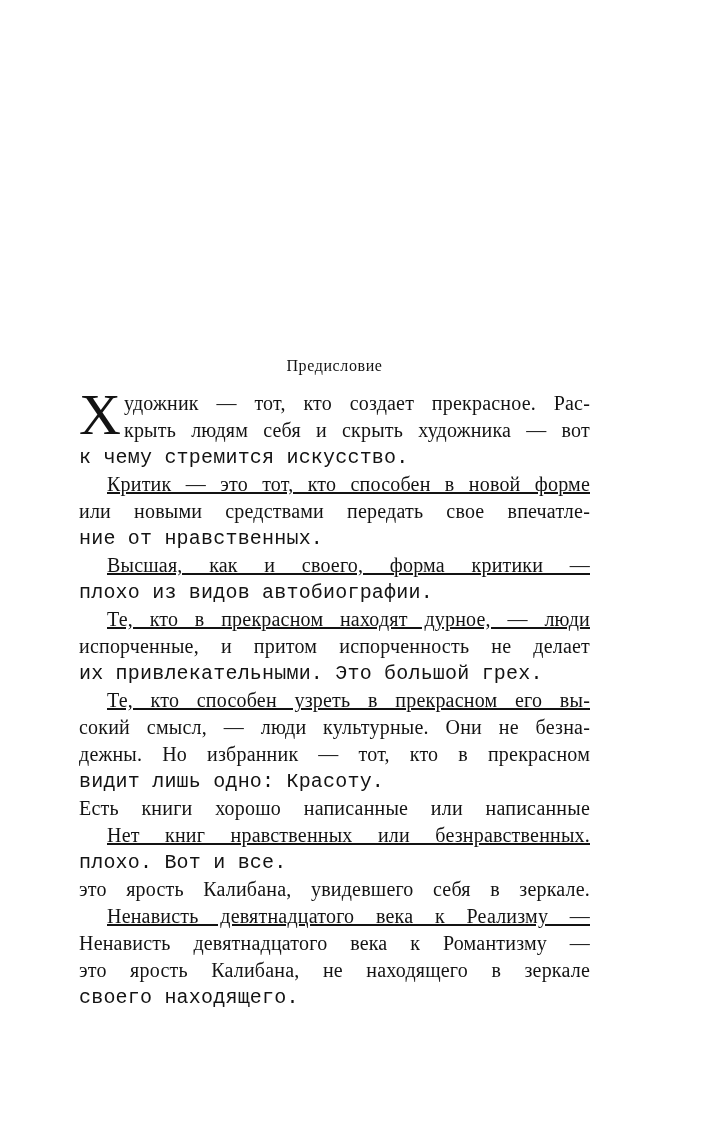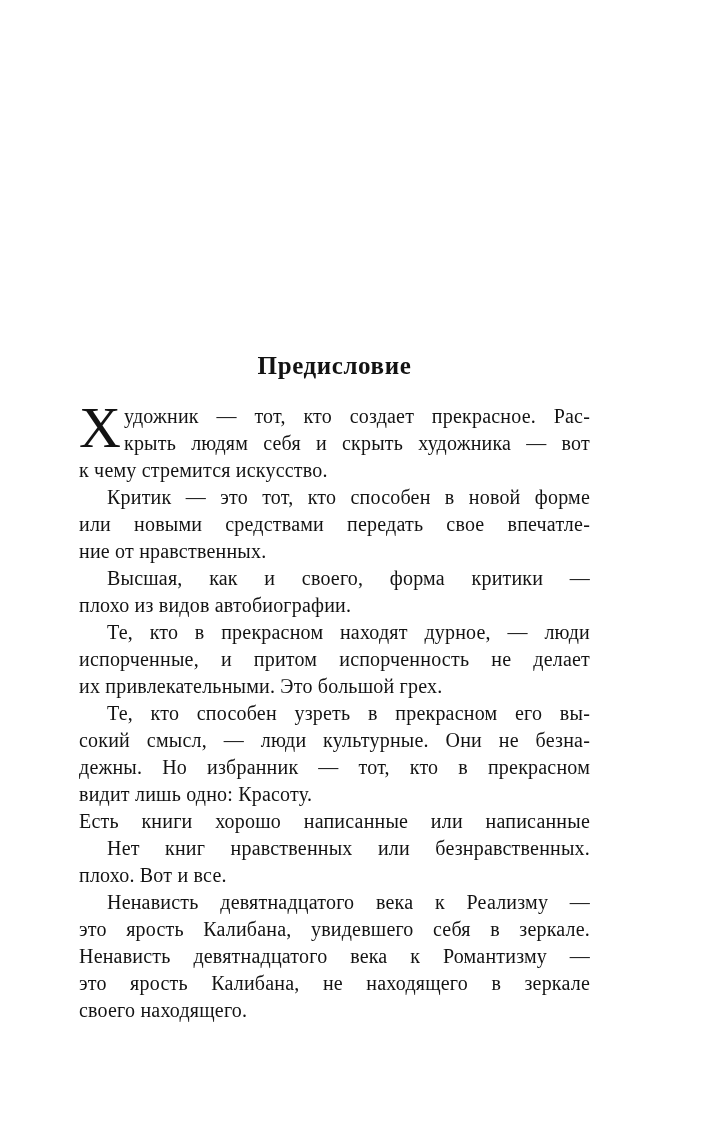--- a/index.html
+++ b/index.html
@@ -18,47 +18,49 @@
   }
   .content {
     position: absolute;
     top: 0;
     left: 79px;
     width: 511px;
     padding-top: 354px;
     box-sizing: content-box;
   }
   .title {
-    font-size: 25px;
-    font-weight: bold;
+    font-size: 16px;
+    font-weight: normal;
     text-align: center;
     letter-spacing: 0.6px;
-    margin: 0 0 25px 0;
+    margin: 0 0 12px 0;
     line-height: 24px;
   }
   .text-block {
     font-size: 20px;
     line-height: 27px;
     letter-spacing: 0.2px;
   }
   .paragraph {
     margin: 0;
     overflow: visible;
   }
   .line {
     text-align: justify;
     text-align-last: justify;
     white-space: normal;
   }
   .line.last {
     text-align: right;
     text-align-last: left;
+    font-family: Liberation Mono, monospace;
   }
   .line.indent {
     padding-left: 28px;
+    text-decoration: underline;
   }
   .dropcap {
     float: left;
     height: 52px;
     width: 38px;
     margin-right: 7px;
     font-size: 58px;
     line-height: 50px;
     font-weight: 400;
     text-align: left;
@@ -103,21 +105,21 @@
           <div class="line">сокий смысл, — люди культурные. Они не безна-</div>
           <div class="line">дежны. Но избранник — тот, кто в прекрасном</div>
           <div class="line last">видит лишь одно: Красоту.</div>
         </div>
         <div class="paragraph">
           <div class="line">Есть книги хорошо написанные или написанные</div>
           <div class="line indent">Нет книг нравственных или безнравственных.</div>
           <div class="line last">плохо. Вот и все.</div>
         </div>
         <div class="paragraph">
+          <div class="line">это ярость Калибана, увидевшего себя в зеркале.</div>
           <div class="line indent">Ненависть девятнадцатого века к Реализму —</div>
-          <div class="line">это ярость Калибана, увидевшего себя в зеркале.</div>
           <div class="line">Ненависть девятнадцатого века к Романтизму —</div>
           <div class="line">это ярость Калибана, не находящего в зеркале</div>
           <div class="line last">своего находящего.</div>
         </div>
       </div>
   </div>
 </div>
 
 </body></html>

